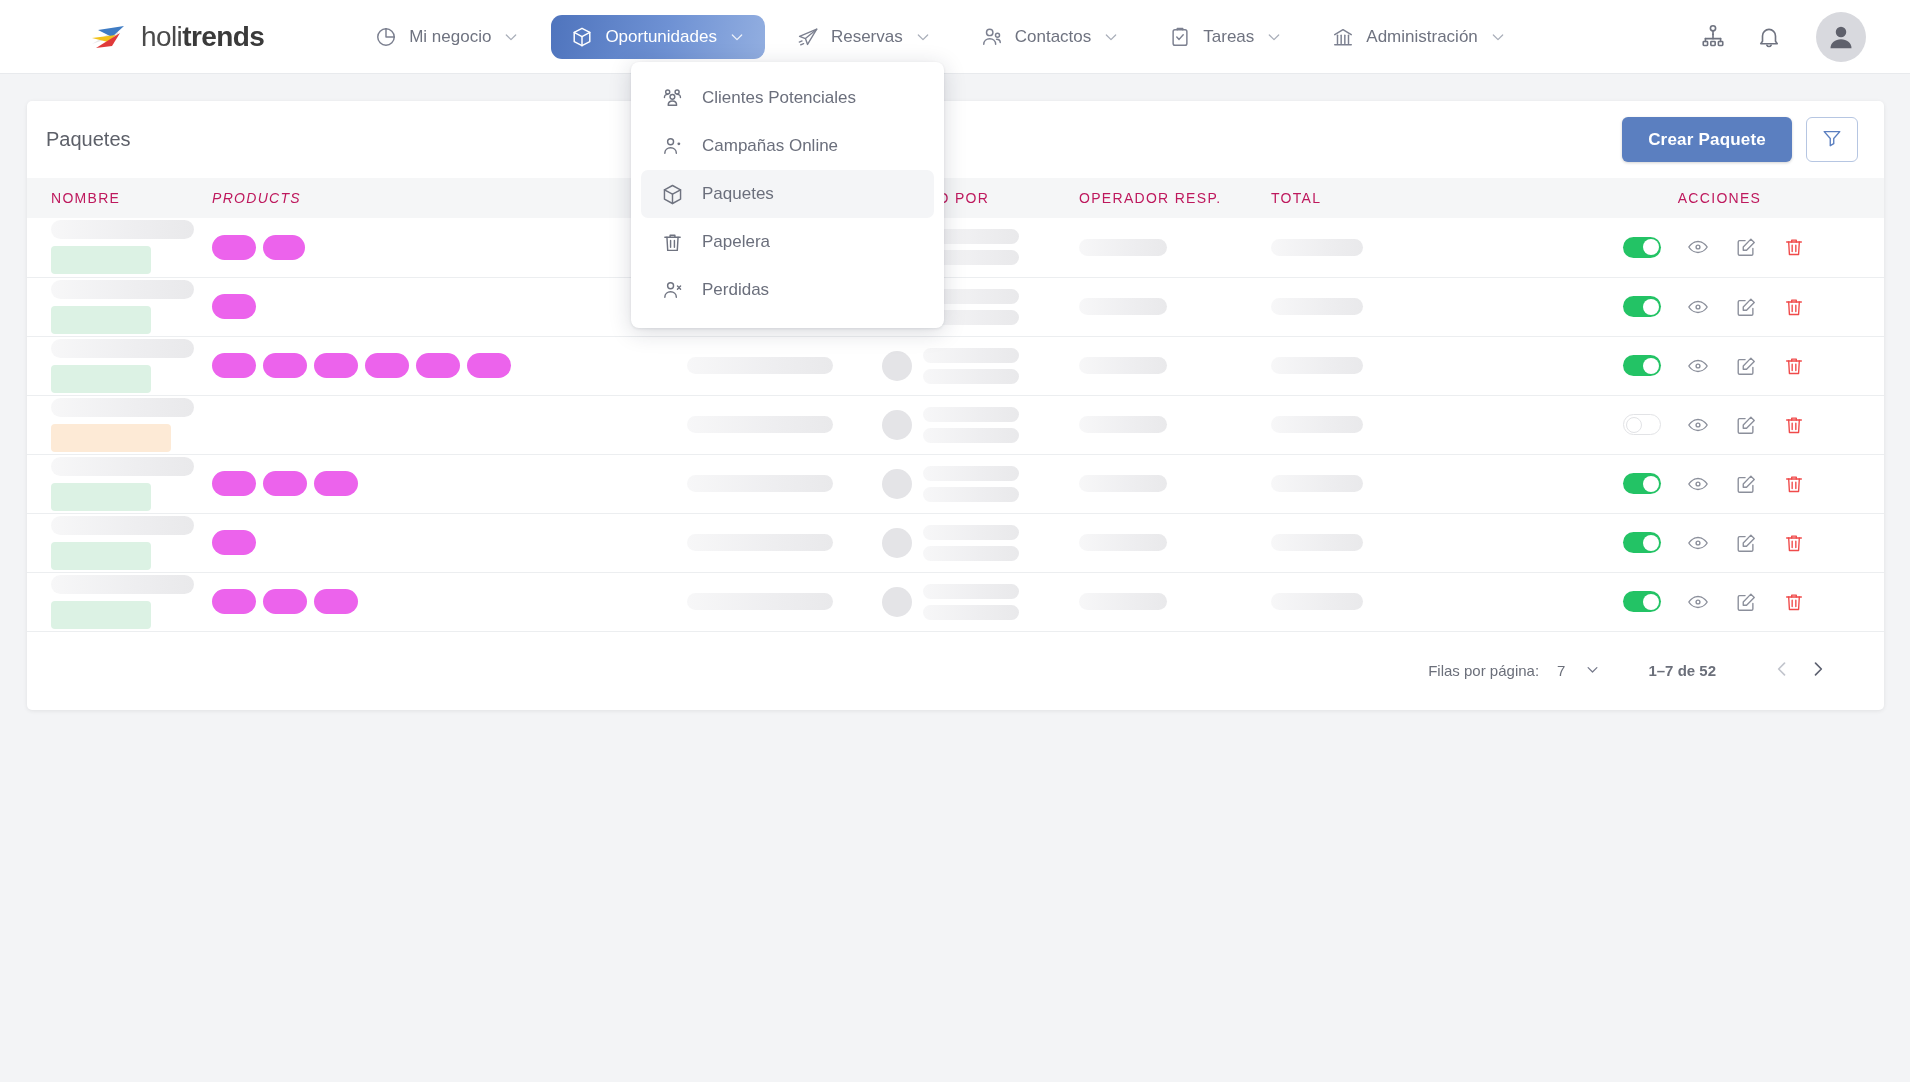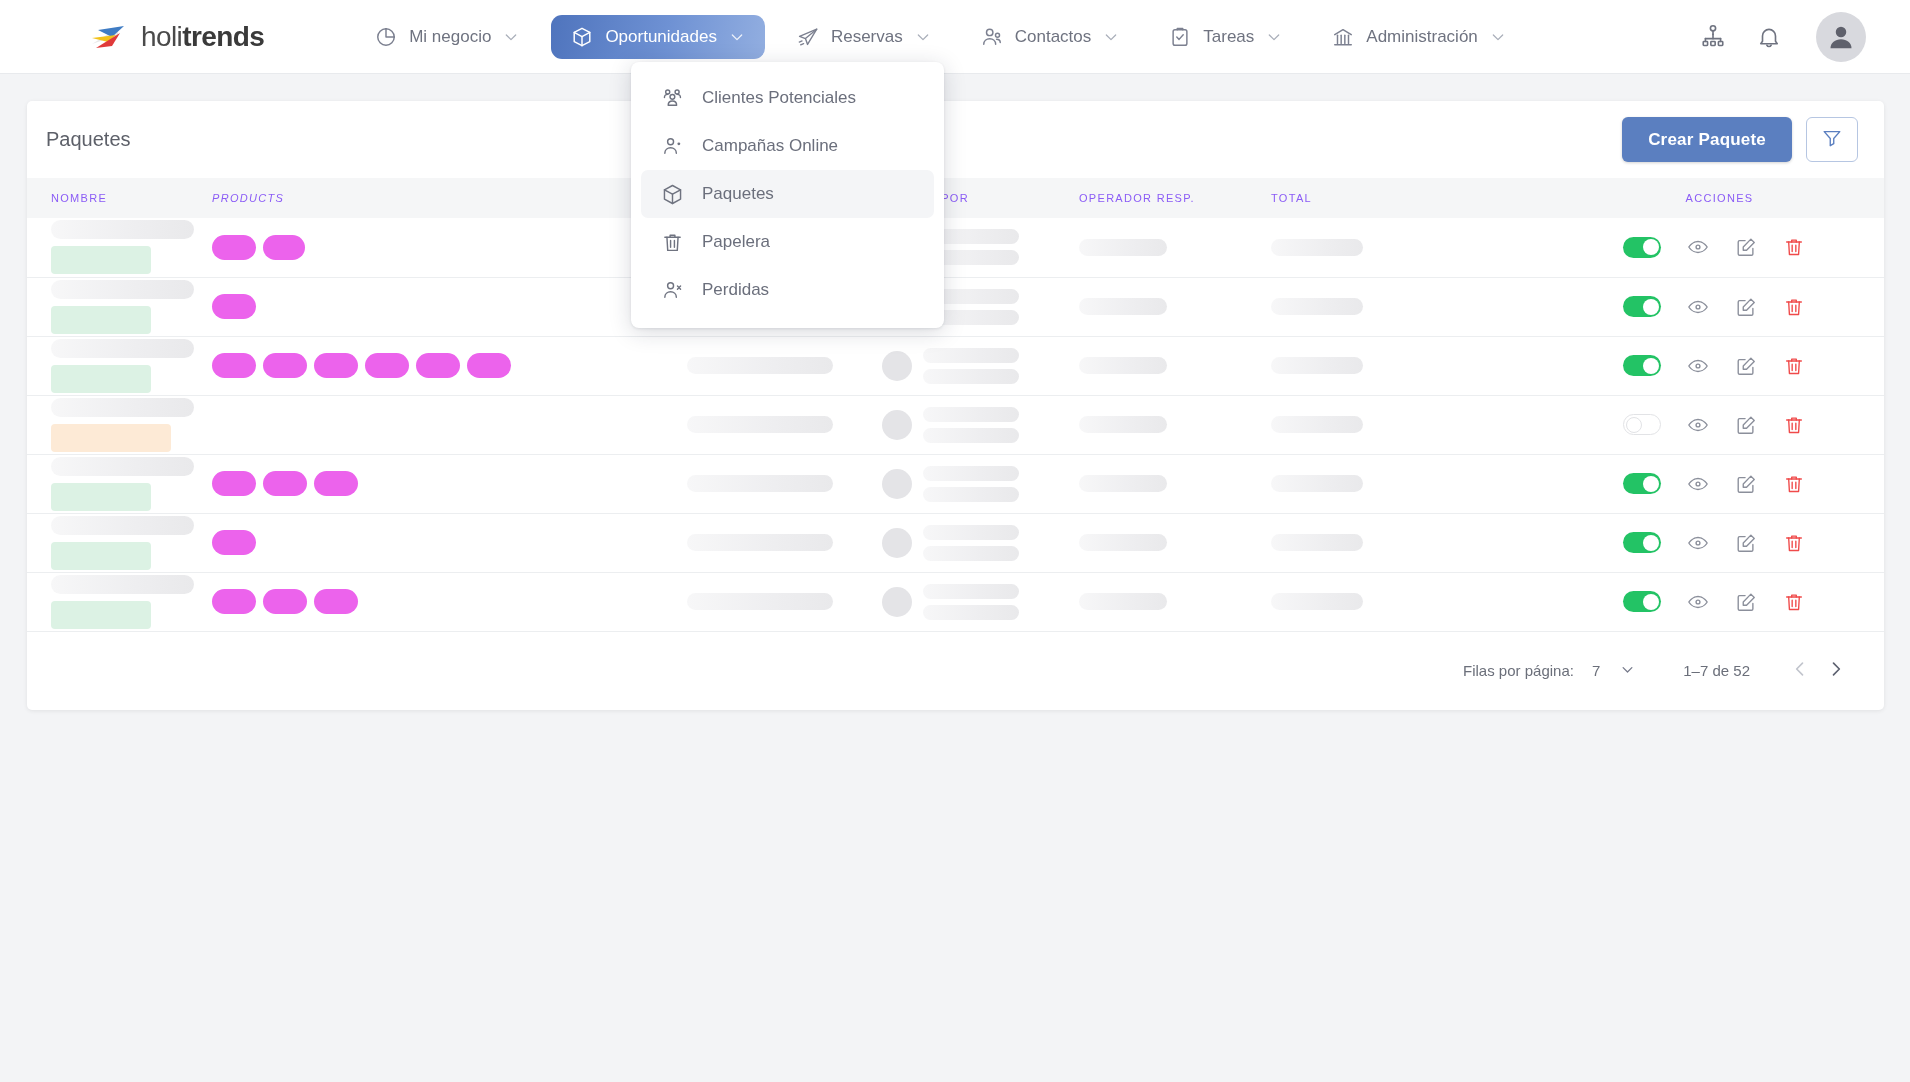--- a/index.html
+++ b/index.html
@@ -103,22 +103,22 @@
     width: 52px; height: 45px; border: 1px solid #b6c6e2;
     border-radius: 6px; background: #fff; cursor: pointer;
     display: flex; align-items: center; justify-content: center;
   }
 
   
   table.tbl { width: 100%; border-collapse: collapse; table-layout: fixed; }
   table.tbl thead tr { background: #f5f6f7; height: 40px; }
   table.tbl th {
     text-align: left; font-weight: 400;
-    font-size: 11px; letter-spacing: 1.3px;
-    color: #8b5cf6; padding: 0 0 0 0; vertical-align: middle;
+    font-size: 14px; letter-spacing: 1.3px;
+    color: #be185d; padding: 0 0 0 0; vertical-align: middle;
   }
   table.tbl td { padding: 0; vertical-align: middle; }
   table.tbl tbody tr { height: 59px; border-bottom: 1px solid #eceef0; }
   .c-nombre  { width: 165px; padding-left: 24px !important; }
   .c-prod    { width: 495px; padding-left: 20px !important; font-style: italic; }
   .c-col3    { width: 195px; }
   .c-creado  { width: 197px; }
   .c-oper    { width: 192px; }
   .c-total   { width: 290px; }
   .c-acc     { width: 323px; text-align: center !important; }
@@ -142,26 +142,26 @@
   .actions { display: flex; align-items: center; justify-content: flex-start; gap: 26px; padding-left: 62px; }
   .toggle { width: 38px; height: 21px; border-radius: 11px; background: #23c365; position: relative; cursor: pointer; }
   .toggle .knob { position: absolute; top: 2.5px; right: 2.5px; width: 16px; height: 16px; border-radius: 50%; background: #fff; }
   .toggle.off { background: #ffffff; border: 1px solid #e2e3e6; }
   .toggle.off .knob { right: auto; left: 2px; top: 1.5px; background: #ffffff; border: 1px solid #e2e3e6; }
   .act-ico { width: 22px; height: 22px; cursor: pointer; display:block; }
 
   
   .footer {
     height: 78px; display: flex; align-items: center;
-    justify-content: flex-end; padding-right: 30px; gap: 0;
+    justify-content: flex-end; padding-right: 48px; gap: 0;
     font-size: 15px; color: #6b6f7a;
   }
   .fp-label { margin-right: 18px; }
   .fp-select { display: flex; align-items: center; gap: 20px; cursor: pointer; margin-right: 48px; }
-  .fp-range { margin-right: 32px; }
+  .fp-range { margin-right: 48px; font-weight: bold; }
   .pg-btn { width: 36px; height: 36px; display: flex; align-items: center; justify-content: center; cursor: pointer; }
 </style>
 </head>
 <body>
 
 <div class="topbar">
 
   <div class="brand">
     <span class="brand-logo">
       <svg viewBox="0 0 44 30" width="44" height="30">

